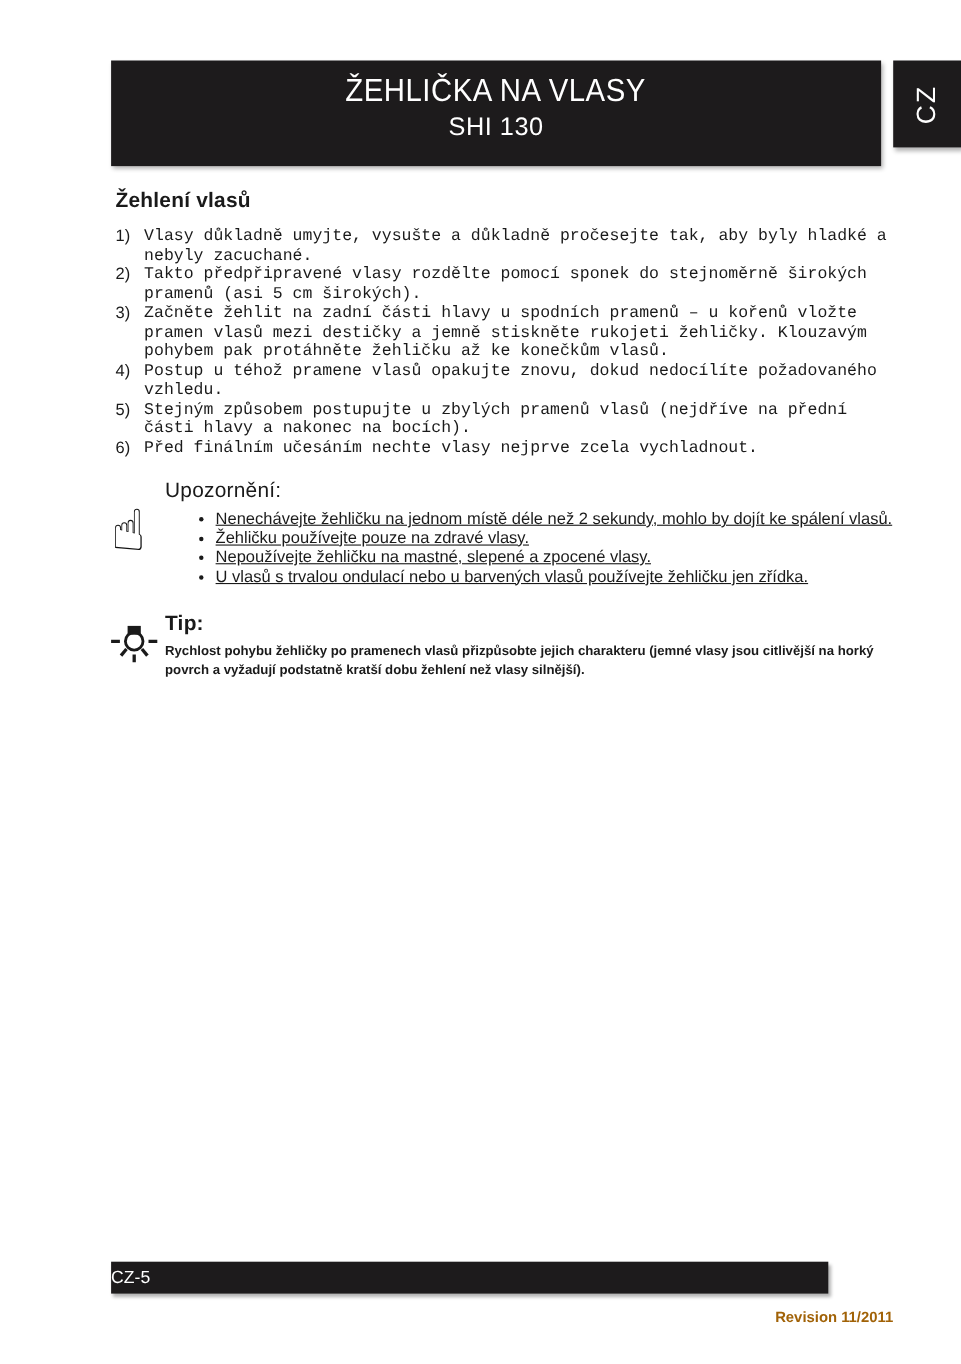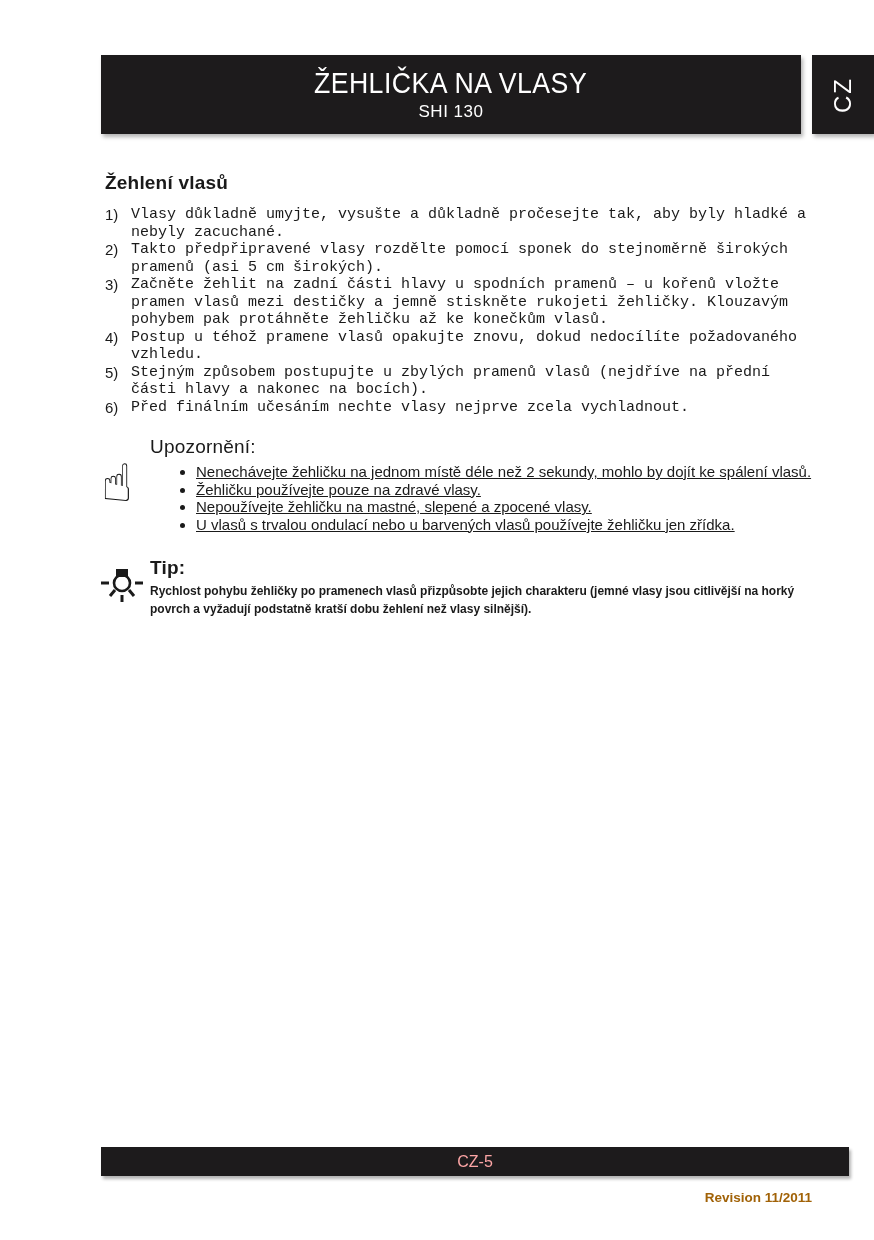--- a/index.html
+++ b/index.html
@@ -8,34 +8,34 @@
     position:relative;
     background:#ffffff;
     font-family:"Liberation Sans", sans-serif;
     color:#1a1a1a;
     overflow:hidden;
   }
 
   
   .header-bar {
     position:absolute; left:101px; top:55px;
-    width:700px; height:79px;
+    width:700px; height:96px;
     background:#1d1b1c; color:#ffffff;
     text-align:center;
     box-shadow:2px 3px 4px rgba(0,0,0,.30);
   }
   .header-title {
     display:inline-block;
     margin-top:12px;
     font-size:29px; font-weight:400; letter-spacing:.5px;
     transform:scaleX(.92); transform-origin:center;
     white-space:nowrap;
   }
   .header-subtitle {
-    font-size:17px; font-weight:400; letter-spacing:.5px;
+    font-size:23px; font-weight:400; letter-spacing:.5px;
     margin-top:2px;
   }
   .lang-tab {
     position:absolute; left:812px; top:55px;
     width:62px; height:79px;
     background:#1d1b1c; color:#ffffff;
     box-shadow:2px 3px 4px rgba(0,0,0,.30);
     display:flex; align-items:center; justify-content:center;
   }
   .lang-tab span {
@@ -70,23 +70,23 @@
 
   
   .tip-block { position:relative; margin-top:23px; padding-left:45px;font-weight:bold; }
   .tip-icon { position:absolute; left:-6px; top:8px; }
   .tip-heading { font-size:19px; line-height:24px; letter-spacing:.2px; }
   .tip-text { font-size:12px; line-height:18px; margin-top:2px; max-width:660px; }
 
   
   .footer-bar {
     position:absolute; left:101px; top:1147px;
-    width:748px; height:29px;
-    background:#1d1b1c; color:#fca5a5;
-    text-align:center; line-height:29px; font-size:16px;
+    width:652px; height:29px;
+    background:#1d1b1c; color:#ffffff;
+    line-height:29px; font-size:16px;
     box-shadow:2px 3px 3px rgba(0,0,0,.30);
   }
   .revision {
     position:absolute; right:62px; top:1190px;
     font-size:13.5px; font-weight:bold; color:#a16207;
   }
 </style>
 </head>
 <body>
 

